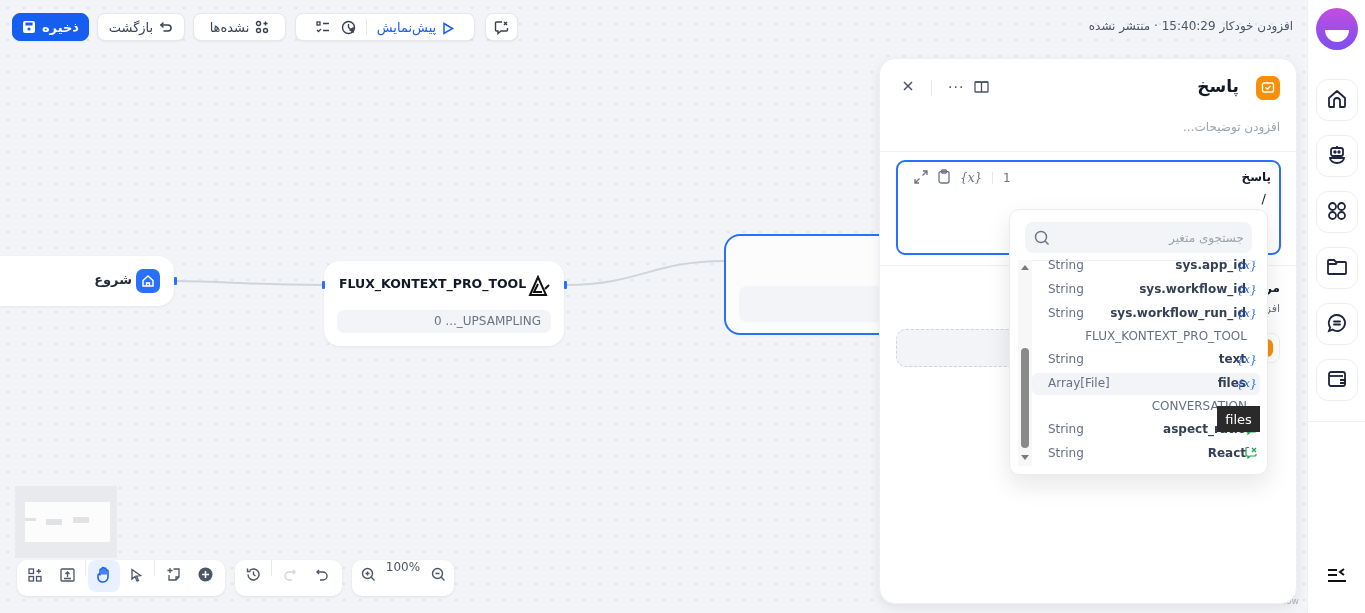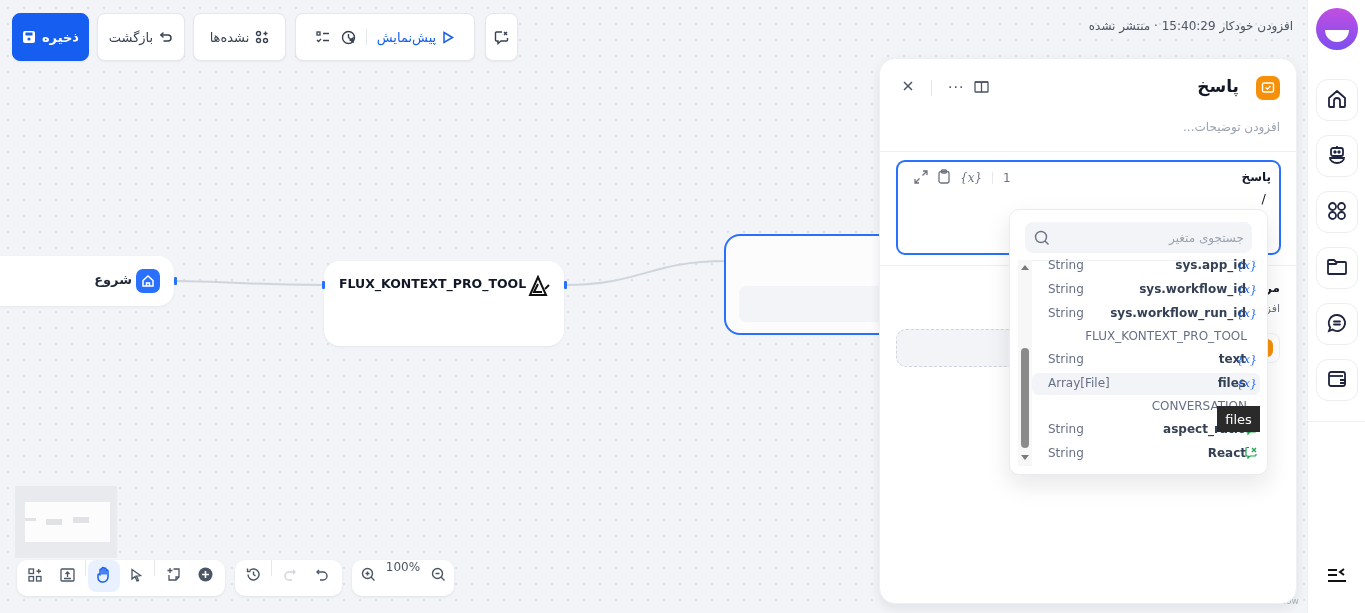--- a/index.html
+++ b/index.html
@@ -10,21 +10,21 @@
       color: #1f2937;
       background-color: #f2f4f7;
       background-image: radial-gradient(circle, #dde1e8 1px, transparent 1.2px);
       background-size: 16px 16px;
       position: relative;
     }
     .abs { position: absolute; }
 
     
     .btn {
-      position: absolute; top: 13px; height: 48px;
+      position: absolute; top: 13px; height: 28px;
       background: #fff; border: 1px solid #e5e7eb; border-radius: 8px;
       display: flex; align-items: center; justify-content: center; gap: 6px;
       font-size: 13px; color: #374151; box-shadow: 0 1px 2px rgba(16,24,40,.05);
     }
     .btn-primary { background: #155eef; color: #fff; border-color: #155eef; font-weight: bold; }
     .btn svg { display: block; }
     .btn .sep { width: 1px; height: 16px; background: #e5e7eb; }
     .status-text { position: absolute; top: 19px; right: 72px; font-size: 12px; color: #4b5563; direction: rtl; }
 
     
@@ -135,21 +135,21 @@
       </svg>
   </span>
   <span>
     <svg width="15" height="15" viewBox="0 0 15 15" fill="none" stroke="#374151" stroke-width="1.4">
         <circle cx="7.5" cy="7.5" r="6"></circle>
         <path d="M7.5 4v3.5l2 1.5"></path>
         <path d="M9 10l3 2v-4z" fill="#374151"></path>
       </svg>
   </span>
   <span class="sep"></span>
-  <span style="display:flex;align-items:center;gap:6px;color:#155eef;">
+  <span style="display:flex;align-items:flex-end;gap:6px;color:#155eef;">
     <span>پیش‌نمایش</span>
     <span>
       <svg width="12" height="13" viewBox="0 0 12 13" fill="none" stroke="#155eef" stroke-width="1.5">
           <path d="M2 1.5 L10.5 6.5 L2 11.5 Z"></path>
         </svg>
     </span>
   </span>
 </div>
 <div class="btn" style="left:485px;width:33px;">
   <span>
@@ -248,20 +248,23 @@
 
 <div class="node" style="left:324px;top:261px;width:240px;height:85px;">
   <span class="abs" style="left:15px;top:15px;font-weight:bold;font-size:12.5px;color:#111827;">FLUX_KONTEXT_PRO_TOOL</span>
   <span class="abs" style="right:12px;top:14px;">
     <svg width="24" height="22" viewBox="0 0 24 22" fill="none" stroke="#111" stroke-width="2">
         <path d="M10 2 L2 20 H18 Z"></path>
         <path d="M10 9 L6 17 H14"></path>
         <path d="M21 10 L17 14"></path>
       </svg>
   </span>
+  <div class="abs" style="left:13px;top:49px;width:214px;height:23px;background:#f2f4f7;border-radius:7px;">
+    <span class="abs" style="right:10px;top:4px;font-size:12px;color:#6b7280;">0 ..._UPSAMPLING</span>
+  </div>
 </div>
 <div class="handle" style="left:322px;top:281px;"></div>
 <div class="handle" style="left:564px;top:281px;"></div>
 
 <div class="abs" style="left:724px;top:234px;width:170px;height:101px;background:#fcfcfd;border:2px solid #2970ff;border-radius:16px;">
   <div class="abs" style="left:13px;top:50px;width:160px;height:36px;background:#f2f4f7;border-radius:8px;"></div>
 </div>
 
 <div class="minimap">
   <div class="inner">

